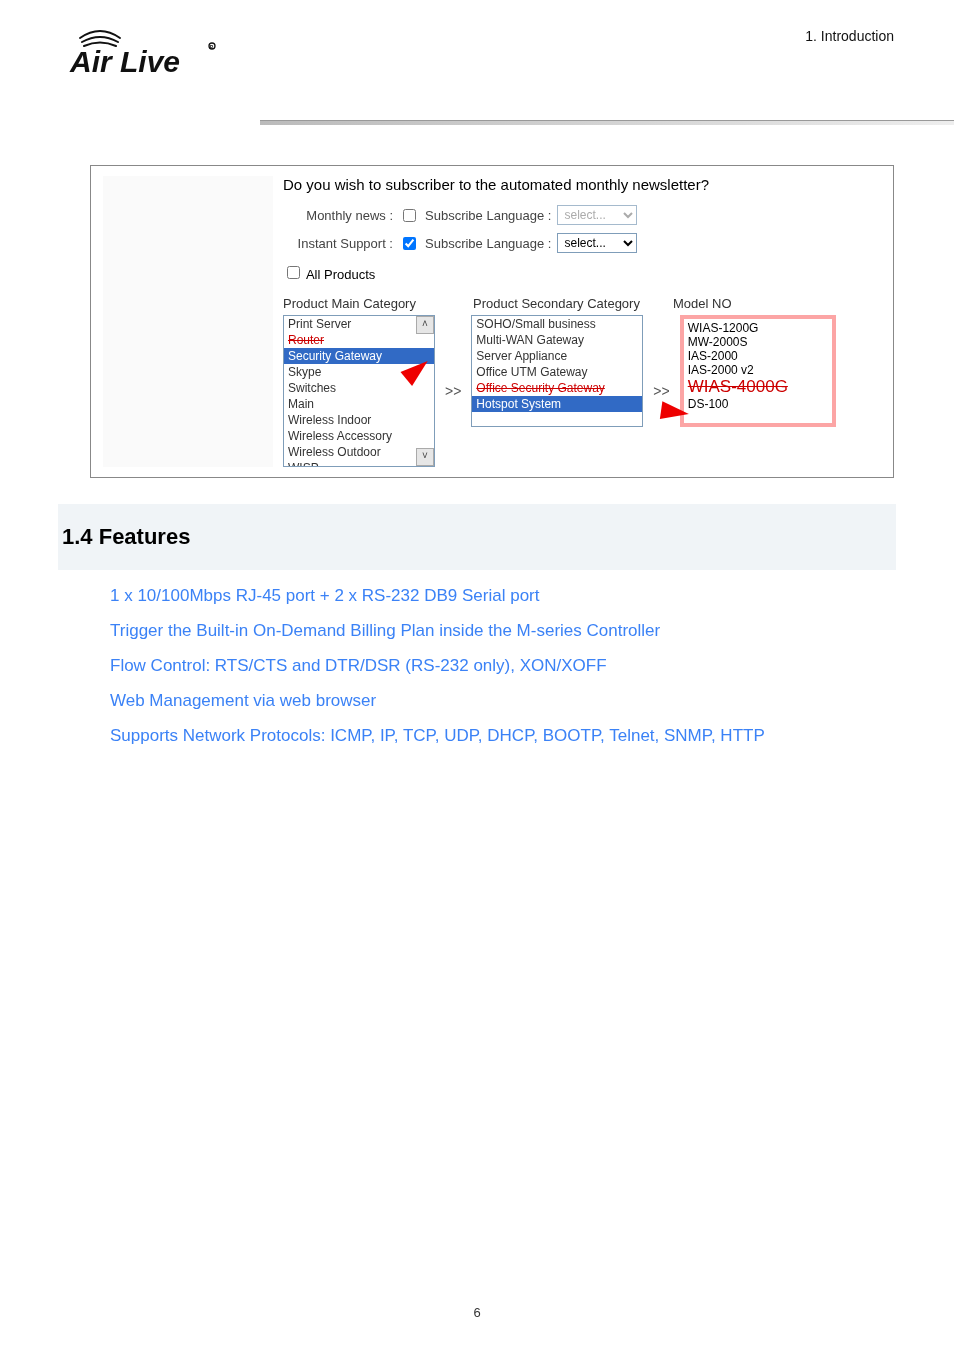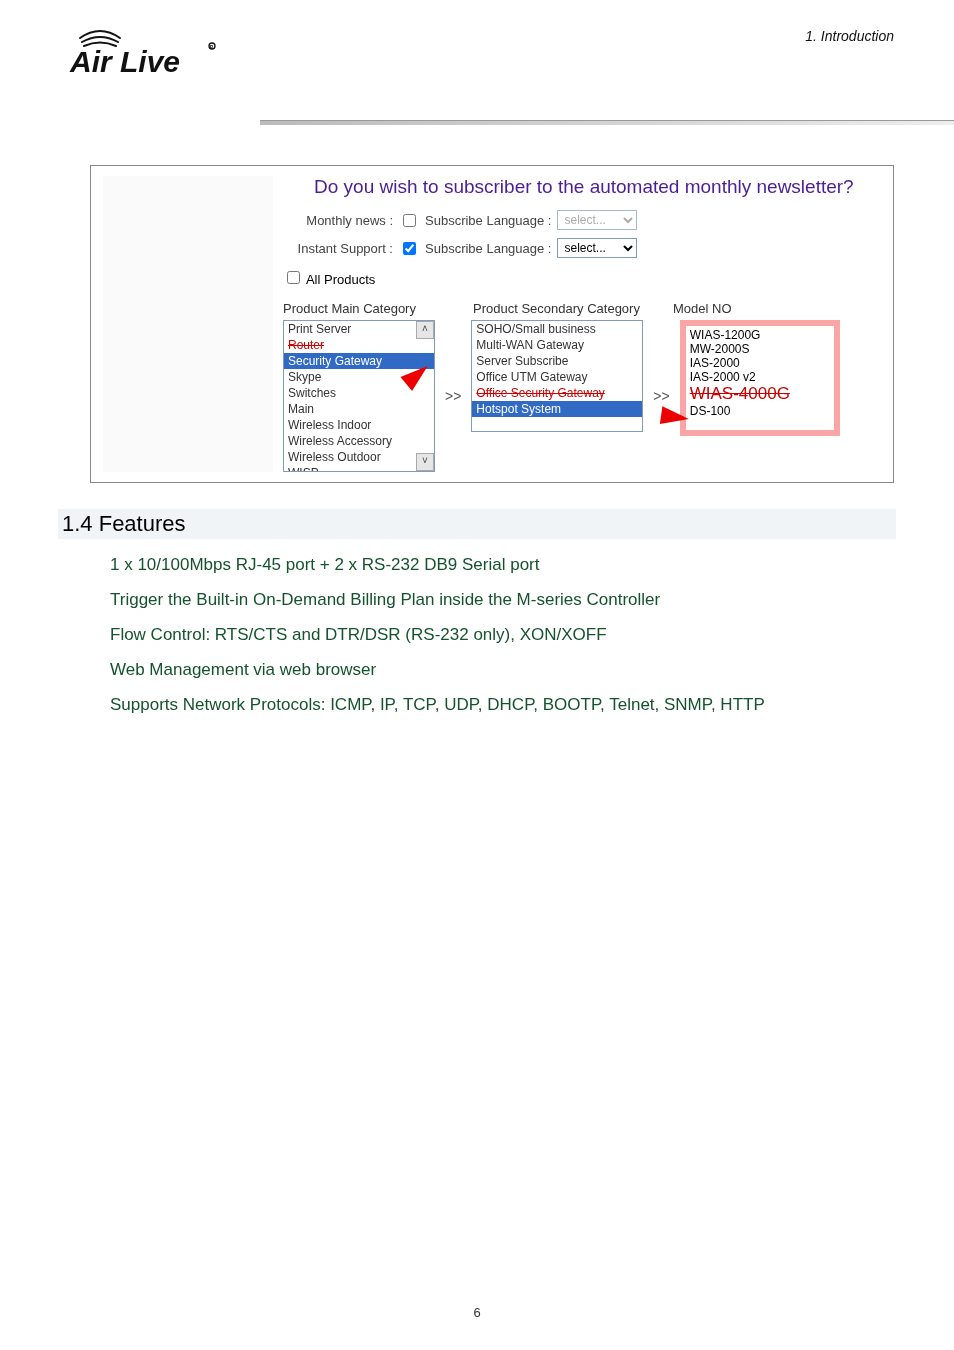--- a/index.html
+++ b/index.html
@@ -25,21 +25,20 @@
     font-weight: bold;
     font-style: italic;
     color: #111;
   }
   .chapter {
     position: absolute;
     top: 28px;
     right: 60px;
     font-size: 14px;
     color: #111;
-    font-style: italic;
   }
   .divider {
     margin-left: 260px;
     height: 4px;
     background: linear-gradient(to right, #bbb, #ddd 70%, #eee);
     border-top: 1px solid #999;
   }
   .screenshot-box {
     margin: 40px 60px 0 90px;
     border: 1px solid #888;
@@ -53,24 +52,23 @@
   .shot-left {
     width: 170px;
     background: #fafafa;
     min-height: 200px;
   }
   .shot-right {
     flex: 1;
     padding-left: 10px;
   }
   .red-q {
-    color: #4c1d95;
-    font-size: 19px;
+    color: #000000;
+    font-size: 15px;
     margin-bottom: 12px;
-    margin-left: 31px;
   }
   .sub-row {
     font-size: 13px;
     color: #444;
     margin-bottom: 8px;
     display: flex;
     align-items: center;
     gap: 6px;
   }
   .sub-row .lbl { min-width: 110px; text-align: right; }
@@ -140,50 +138,50 @@
     color: #444;
   }
   .scroll-ctrl.bottom { top: auto; bottom: 0; }
   .arrow-btn {
     font-size: 14px;
     color: #555;
     align-self: center;
     user-select: none;
   }
   .model-box {
-    border: 6px solid #fca5a5;
+    border: 4px solid #fca5a5;
     font-size: 12px;
     width: 140px;
     min-height: 100px;
     padding: 2px 4px;
     background: #fff;
   }
   .model-box .m { white-space: nowrap; }
   .model-box .m.strike { color:#c00; text-decoration: line-through; font-size:17px; }
   .red-arrow {
     position: absolute;
     width: 0; height: 0;
     border-left: 28px solid #e00;
     border-top: 9px solid transparent;
     border-bottom: 9px solid transparent;
     pointer-events: none;
   }
   .section-title {
     margin: 26px 58px 12px 58px;
     font-size: 22px;
-    font-weight: normal;
+    font-weight: bold;
     color: #000;
     background: #f0f4f7;
-    padding: 2px 4px;
+    padding: 20px 4px;
   }
   .features {
     margin: 0 120px 0 110px;
     font-size: 17px;
     line-height: 1.7;
-    color: #14532d;
+    color: #3b82f6;
   }
   .page-num {
     position: absolute;
     bottom: 30px;
     left: 0; right: 0;
     text-align: center;
     font-size: 13px;
     color: #333;
   }
 </style>
@@ -253,21 +251,21 @@
               <div class="item">Wireless Indoor</div>
               <div class="item">Wireless Accessory</div>
               <div class="item">Wireless Outdoor</div>
               <div class="item">WISP</div>
             </div>
           <span class="arrow-btn">&gt;&gt;</span>
 
           <div class="listbox" id="sec-list" style="width:170px;height:110px;">
               <div class="item">SOHO/Small business</div>
               <div class="item">Multi-WAN Gateway</div>
-              <div class="item">Server Subscribe</div>
+              <div class="item">Server Appliance</div>
               <div class="item">Office UTM Gateway</div>
               <div class="item strike">Office Security Gateway</div>
               <div class="item sel-blue">Hotspot System</div>
             </div>
           <span class="arrow-btn">&gt;&gt;</span>
 
           <div class="model-box" id="model-list">
               <div class="m">WIAS-1200G</div>
               <div class="m">MW-2000S</div>
               <div class="m">IAS-2000</div>

